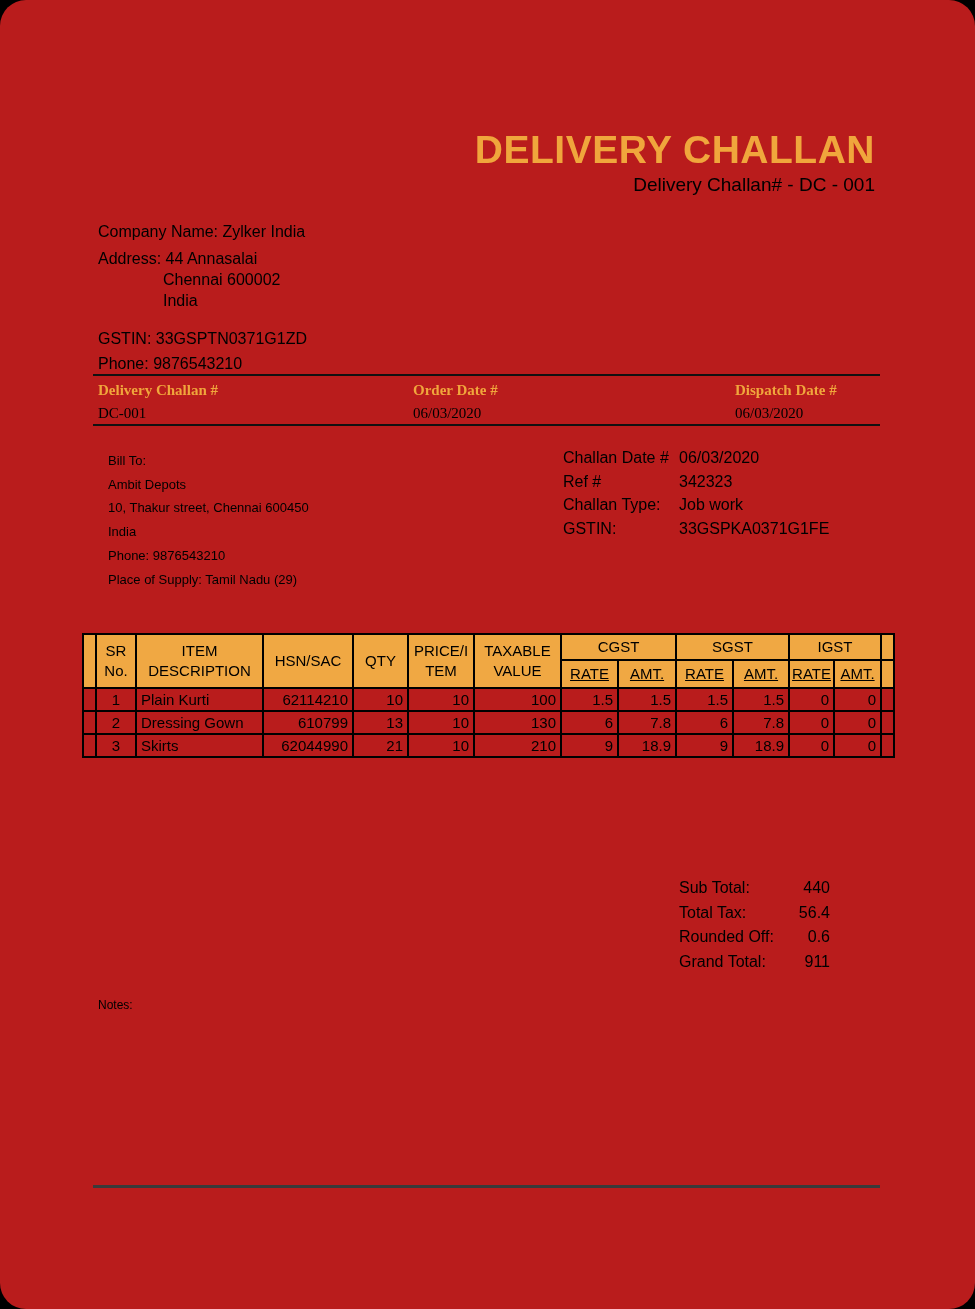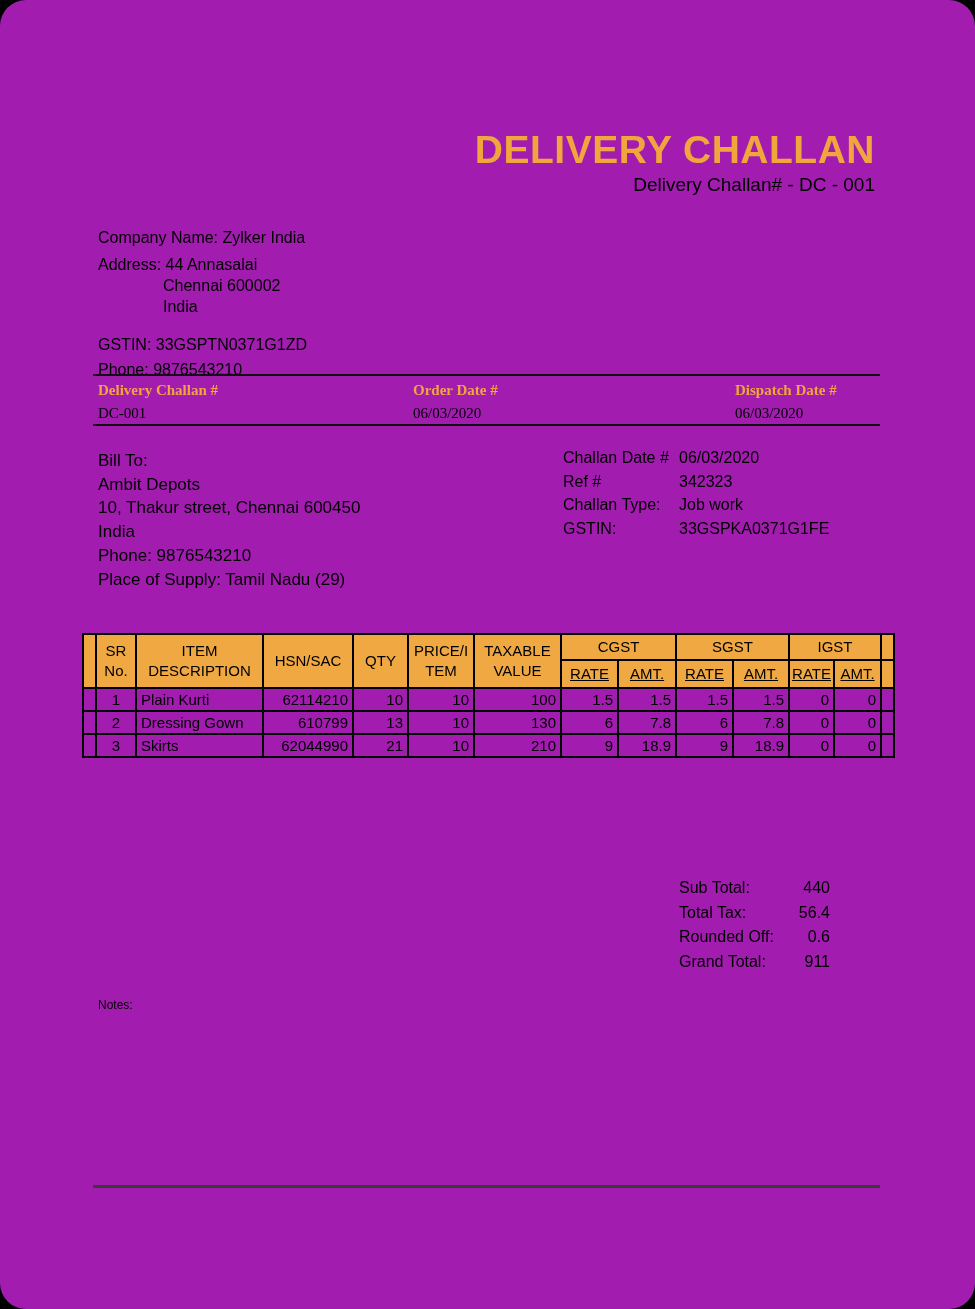--- a/index.html
+++ b/index.html
@@ -5,21 +5,21 @@
   html, body {
     margin: 0;
     padding: 0;
     background: #000;
     font-family: "Liberation Sans", "DejaVu Sans", sans-serif;
   }
   .page {
     position: relative;
     width: 975px;
     height: 1309px;
-    background: #a21caf;
+    background: #b91c1c;
     border-radius: 26px;
     overflow: hidden;
     color: #000;
   }
 
   
   .doc-title {
     position: absolute;
     top: 128px;
     right: 100px;
@@ -35,21 +35,21 @@
     right: 100px;
     font-size: 19px;
     color: #000;
     white-space: nowrap;
   }
 
   
   .company {
     position: absolute;
     left: 98px;
-    top: 227px;
+    top: 221px;
     font-size: 16px;
     line-height: 21px;
   }
   .company .name-line { margin-bottom: 6px; }
   .company .indent { padding-left: 65px; }
   .company .gstin-line { margin-top: 17px; }
   .company .phone-line { margin-top: 4px; }
 
   
   .info-bar {
@@ -75,23 +75,23 @@
   .info-value {
     font-size: 15px;
     color: #000;
     margin-top: 6px;
     white-space: nowrap;
   }
 
   
   .bill-to {
     position: absolute;
-    left: 98px;
+    left: 108px;
     top: 449px;
-    font-size: 17px;
+    font-size: 13px;
     line-height: 23.7px;
   }
 
   
   .challan-info {
     position: absolute;
     left: 563px;
     top: 449px;
     font-size: 16px;
   }

